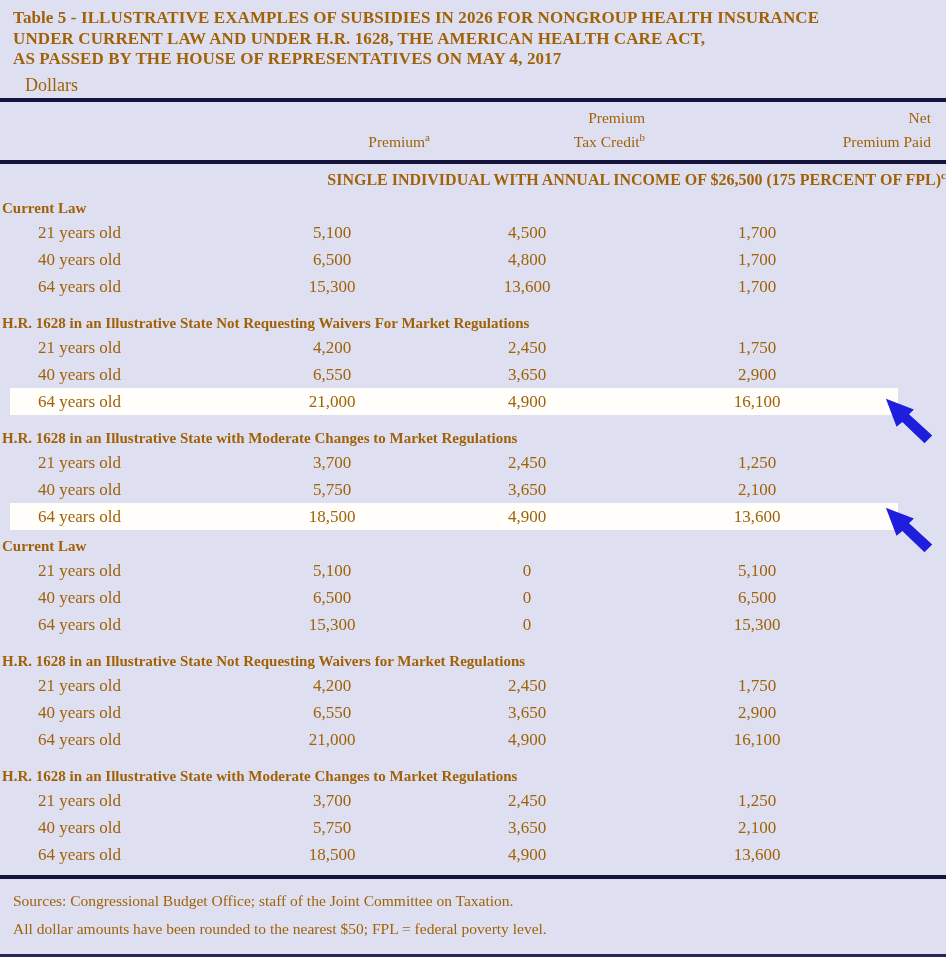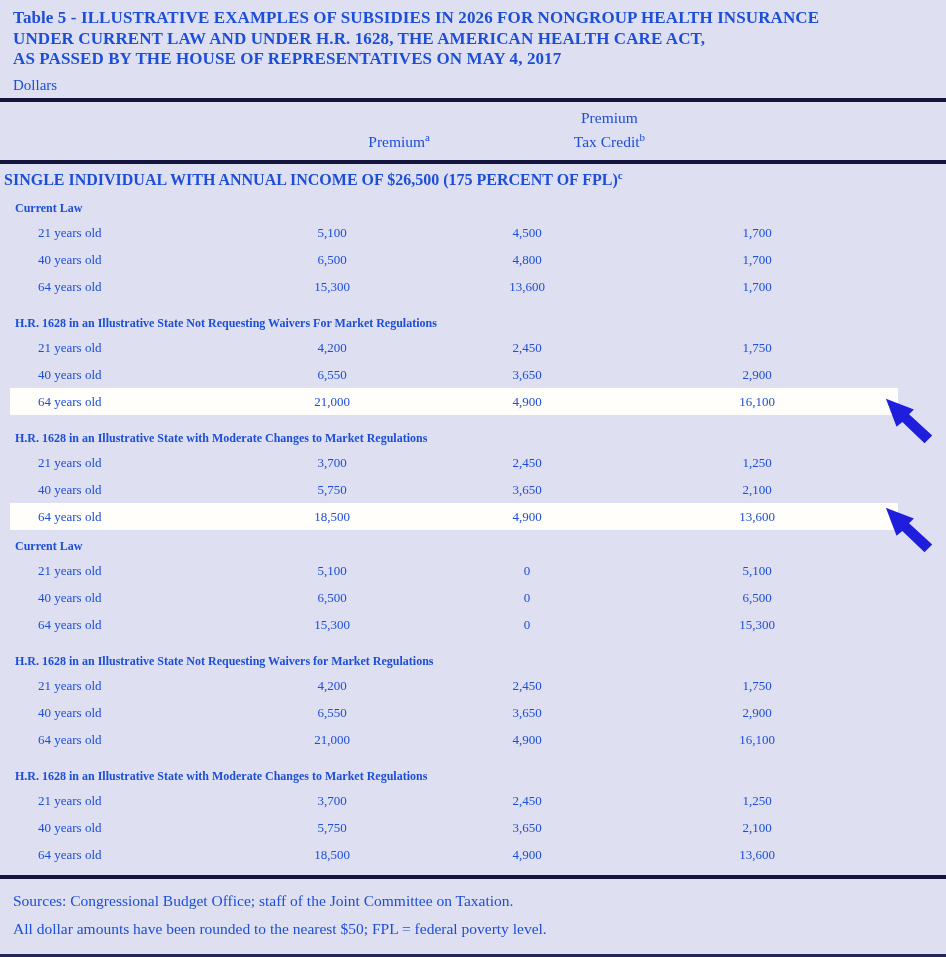--- a/index.html
+++ b/index.html
@@ -1,45 +1,45 @@
 <!DOCTYPE html>
 <html><head>
 <meta charset="utf-8">
 <style>
   html,body{margin:0;padding:0;background:#dee0f2;}
   .page{
     position:relative;
     width:946px;height:957px;
     box-sizing:border-box;
     background:#dee0f2;
-    color:#1d4ed8;
+    color:#a16207;
     font-family:"Liberation Serif","DejaVu Serif",serif;
     overflow:hidden;
     padding-top:8px;
   }
   .title{padding-left:13px;font-weight:bold;font-size:17px;line-height:20.5px;letter-spacing:.1px;}
-  .units{padding-left:13px;font-size:15px;margin-top:6px;line-height:19px;}
+  .units{padding-left:25px;font-size:18px;margin-top:6px;line-height:19px;}
   .rule{height:4px;background:#14143c;}
   .rule.r1{margin-top:3px;}
   .rule.r3{margin-top:7px;}
   .hdr-row{display:grid;grid-template-columns:240px 190px 215px 301px;align-items:end;padding:4px 0 6px 0;}
   .hdr-cell{text-align:right;font-size:15.5px;}
   .hdr-cell.c4{padding-right:15px;}
   .hdr-stack{display:inline-block;text-align:center;}
-  .hdr-line{line-height:24px;white-space:nowrap;}
+  .hdr-line{line-height:24px;white-space:nowrap;text-align:right;}
   sup{font-size:11px;line-height:0;}
-  .section-hdr{text-align:left;font-weight:bold;font-size:16px;line-height:21px;padding:5px 0 2px 4px;}
+  .section-hdr{text-align:right;font-weight:bold;font-size:16px;line-height:21px;padding:5px 0 2px 12px;}
   .group{margin-top:13px;}
   .group.first{margin-top:6px;}
-  .group-hdr{padding-left:15px;font-weight:bold;font-size:12px;line-height:21px;}
+  .group-hdr{padding-left:2px;font-weight:bold;font-size:15px;line-height:21px;}
   .row{
     position:relative;
     display:grid;grid-template-columns:240px 184px 206px 254px;
     padding-right:35px;box-sizing:border-box;
-    height:27px;line-height:27px;font-size:13px;
+    height:27px;line-height:27px;font-size:17px;
   }
   .row.hl::before{
     content:'';position:absolute;left:10px;right:48px;top:0;bottom:0;
     background:#fffefa;
   }
   .row .c{position:relative;}
   .row .label{padding-left:38px;}
   .row .num{text-align:center;}
   .footer{padding:8px 0 8px 13px;font-size:15.5px;line-height:28px;}
   .bottom-rule{position:absolute;left:0;right:0;bottom:0;height:3px;background:#26265e;}
@@ -70,20 +70,26 @@
         <div class="hdr-line"></div>
         <div class="hdr-line"><span>Premium</span><sup>a</sup></div>
       </span>
     </div>
     <div class="hdr-cell">
       <span class="hdr-stack">
         <div class="hdr-line">Premium</div>
         <div class="hdr-line"><span>Tax Credit</span><sup>b</sup></div>
       </span>
     </div>
+    <div class="hdr-cell c4">
+      <span class="hdr-stack">
+        <div class="hdr-line">Net</div>
+        <div class="hdr-line"><span>Premium Paid</span><sup></sup></div>
+      </span>
+    </div>
   </div>
 
   <div class="rule"></div>
 
   <div class="section-hdr"><span>SINGLE INDIVIDUAL WITH ANNUAL INCOME OF $26,500 (175 PERCENT OF FPL)</span><sup>c</sup></div>
 
   <div class="group first">
     <div class="group-hdr">Current Law</div>
     <div class="row">
       <div class="c label">21 years old</div>

